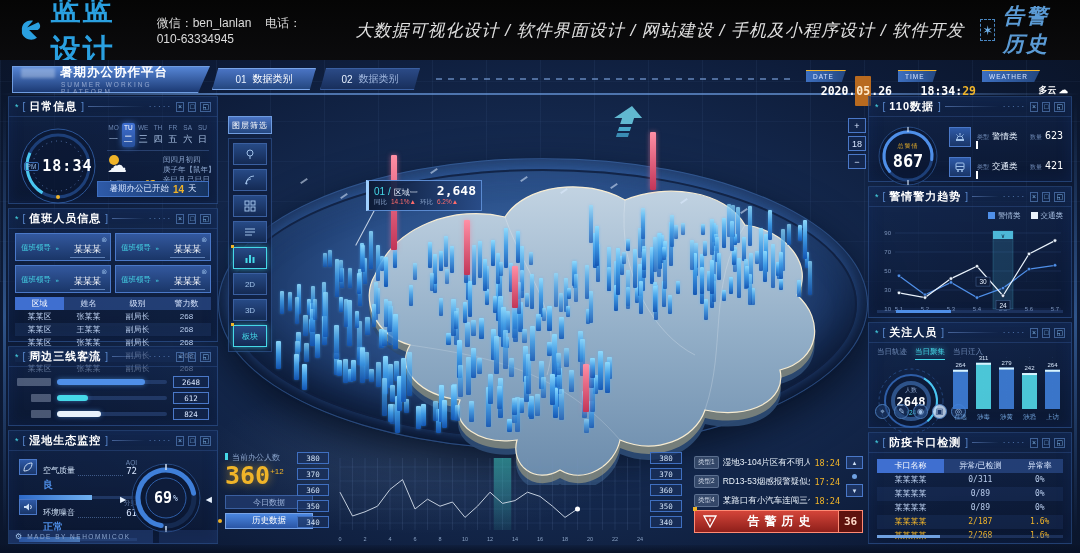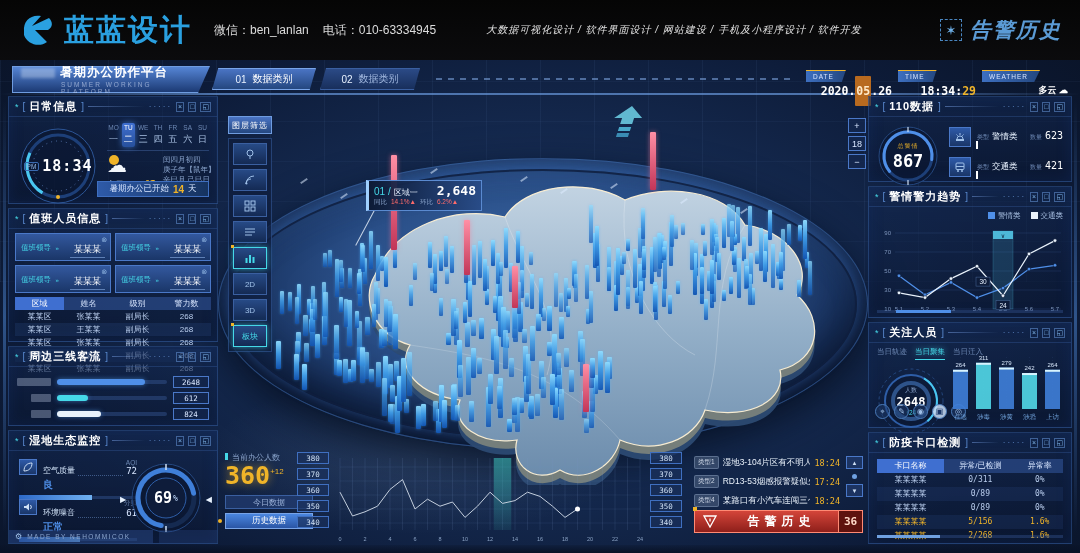--- a/index.html
+++ b/index.html
@@ -8,21 +8,21 @@
 
   
   .site-header{position:absolute;left:0;top:0;width:1080px;height:60px;background:linear-gradient(180deg,#050505,#0b0b0d);display:flex;align-items:center;padding:0 18px;gap:16px}
   .logo-wrap{display:flex;align-items:center;gap:8px}
   .logo-text{color:#2aa0e0;font-size:30px;font-weight:bold;letter-spacing:2px}
   .contact{display:flex;flex-direction:column;gap:3px;margin-left:6px}
   .contact .l1{color:#e8e8e8;font-size:13px;font-weight:bold}
   .contact .l1 .arrows{color:#9a9a9a;font-size:9px;letter-spacing:2px;margin-left:8px}
   .contact .l2{color:#dcdcdc;font-size:12px}
   .contact .l2 b{font-weight:normal;margin-right:14px}
-  .services{color:#e0e0e0;font-size:10px;font-style:italic;margin-left:34px;letter-spacing:1px;white-space:nowrap}
+  .services{color:#e0e0e0;font-size:17px;font-style:italic;margin-left:34px;letter-spacing:1px;white-space:nowrap}
   .collect{margin-left:auto;display:flex;align-items:center;gap:8px;color:#5b9bd5}
   .collect .star-box{position:relative;width:22px;height:22px;border:1px dashed #4a86c0;display:flex;align-items:center;justify-content:center;font-size:13px;color:#6fb0e8}
   .collect .label{font-size:21px;font-weight:bold;font-style:italic;letter-spacing:2px}
 
   
   .dash{position:absolute;left:0;top:60px;width:1080px;height:493px;background:radial-gradient(ellipse 720px 420px at 50% 52%,#1d3a68 0%,#152a50 40%,#0d1b38 72%,#0a1428 100%);overflow:hidden}
   .bg-grid{position:absolute;left:0;top:0;width:100%;height:45%;background:repeating-linear-gradient(90deg,rgba(120,160,220,.07) 0 1px,transparent 1px 54px),repeating-linear-gradient(0deg,rgba(120,160,220,.05) 0 1px,transparent 1px 40px);pointer-events:none}
   .edge{position:absolute;top:40px;bottom:20px;width:3px;background:linear-gradient(180deg,transparent,rgba(80,140,220,.5),transparent)}
   .dash-bottom{position:absolute;left:0;bottom:0;width:100%;height:8px;background:linear-gradient(180deg,rgba(10,18,36,.2),#081226)}
 
@@ -1162,21 +1162,21 @@
             <span class="c2">0/89</span>
             <span class="c3">0%</span>
           </div>
         <div class="rr">
             <span class="c1 nm">某某某某</span>
             <span class="c2">0/89</span>
             <span class="c3">0%</span>
           </div>
         <div class="rr warn">
             <span class="c1 nm">某某某某</span>
-            <span class="c2">5/156</span>
+            <span class="c2">2/187</span>
             <span class="c3">1.6%</span>
           </div>
         <div class="rr warn">
             <span class="c1 nm">某某某某</span>
             <span class="c2">2/268</span>
             <span class="c3">1.6%</span>
           </div>
       </div>
       <div class="cp-scroll">
           <i></i>

